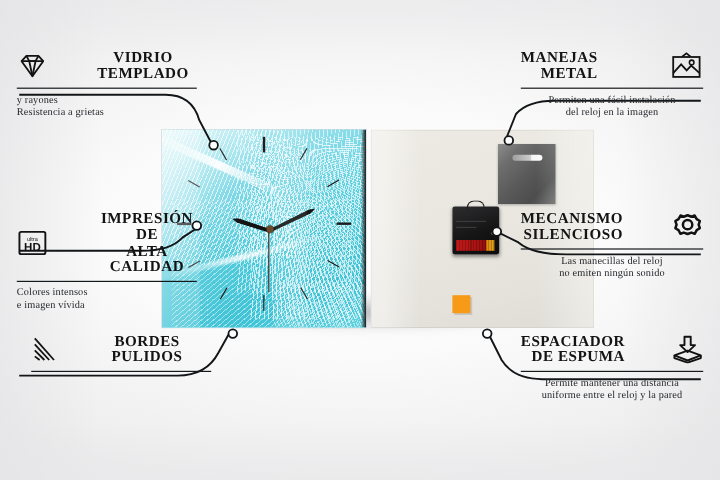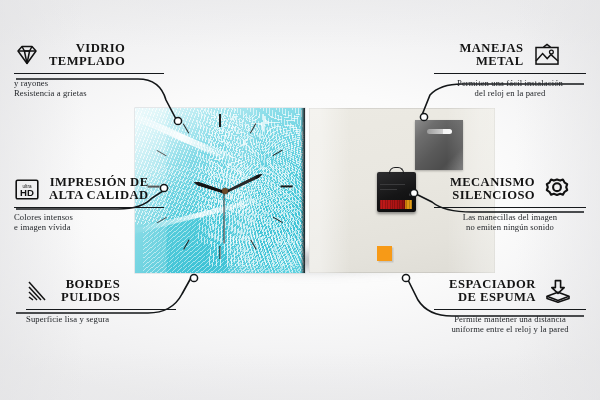--- a/index.html
+++ b/index.html
@@ -173,23 +173,23 @@
     font-size:12.6px; font-weight:700; color:#141414;
     letter-spacing:.45px; line-height:13.4px;
     font-variant: small-caps; text-transform:uppercase;
   }
   .feat-rule { height:1.35px; background:#16191c; margin-top:4px; }
   .feat-sub {
     font-family:"Liberation Serif", serif;
     font-size:8.6px; color:#23262a; line-height:10.6px;
     margin-top:3.5px; letter-spacing:.12px;
   }
-  .fL .feat-title { text-align:right; }
+  .fL .feat-title { text-align:center;margin-left:32px; }
   .fL .feat-sub { text-align:left; }
-  .fR .feat-head { justify-content:center; }
+  .fR .feat-head { justify-content:space-between; }
   .fR .feat-title { text-align:right; }
   .fR .feat-sub { text-align:center; }
   .ico { flex:0 0 auto; display:block; }
 
   
   #feat-vidrio    { left:14px;  top:42px;  width:150px; }
   #feat-impresion { left:14px;  top:176px; width:150px; }
   #feat-bordes    { left:26px;  top:278px; width:150px; }
   
   #feat-manejas   { right:14px; top:42px;  width:152px; }
@@ -336,65 +336,62 @@
           <path d="M3 12 L11 20"></path>
           <path d="M3 17 L7 20"></path>
       </g>
     </svg>
     <div class="feat-title">
       <div>BORDES</div>
       <div>PULIDOS</div>
     </div>
   </div>
   <div class="feat-rule"></div>
-  <div class="feat-sub">
-    <div>Superficie lisa y segura</div>
-  </div>
 </div>
 
 <div class="feature fR" id="feat-manejas">
   <div class="feat-head">
     <div class="feat-title">
       <div>MANEJAS</div>
       <div>METAL</div>
     </div>
     <svg class="ico" width="28" height="24" viewBox="0 0 28 24">
       <g fill="none" stroke="#121212" stroke-width="1.5">
         <path d="M10.5 4.2 L14 1.4 L17.5 4.2"></path>
         <rect x="3" y="4.5" width="22" height="16.6"></rect>
         <path d="M3 18 L9.6 10.6 L14.2 15.6 L18 11.6 L25 18"></path>
       </g>
       <circle cx="18.4" cy="9" r="1.9" fill="none" stroke="#121212" stroke-width="1.3"></circle>
     </svg>
   </div>
   <div class="feat-rule"></div>
   <div class="feat-sub">
     <div>Permiten una fácil instalación</div>
-    <div>del reloj en la pared</div>
+    <div>del reloj en la imagen</div>
   </div>
 </div>
 
 <div class="feature fR" id="feat-mecanismo">
   <div class="feat-head">
     <div class="feat-title">
       <div>MECANISMO</div>
       <div>SILENCIOSO</div>
     </div>
     <svg class="ico" width="26" height="24" viewBox="0 0 26 24">
       <g fill="none" stroke="#121212" stroke-width="2.1" stroke-linejoin="round">
         <path d="M13 2.4 L16.2 3.6 L18.9 2.6 L20.6 5.6 L23.2 7.2 L22.2 10.2 L23.2 13.2
                  L20.6 14.8 L18.9 17.8 L16.2 16.8 L13 18 L9.8 16.8 L7.1 17.8 L5.4 14.8
                  L2.8 13.2 L3.8 10.2 L2.8 7.2 L5.4 5.6 L7.1 2.6 L9.8 3.6 Z"></path>
       </g>
       <circle cx="13" cy="10.2" r="3.9" fill="none" stroke="#121212" stroke-width="2.1"></circle>
     </svg>
   </div>
   <div class="feat-rule"></div>
   <div class="feat-sub">
-    <div>Las manecillas del imagen</div>
+    <div>Las manecillas del reloj</div>
     <div>no emiten ningún sonido</div>
   </div>
 </div>
 
 <div class="feature fR" id="feat-espaciador">
   <div class="feat-head">
     <div class="feat-title">
       <div>ESPACIADOR</div>
       <div>DE ESPUMA</div>
     </div>

